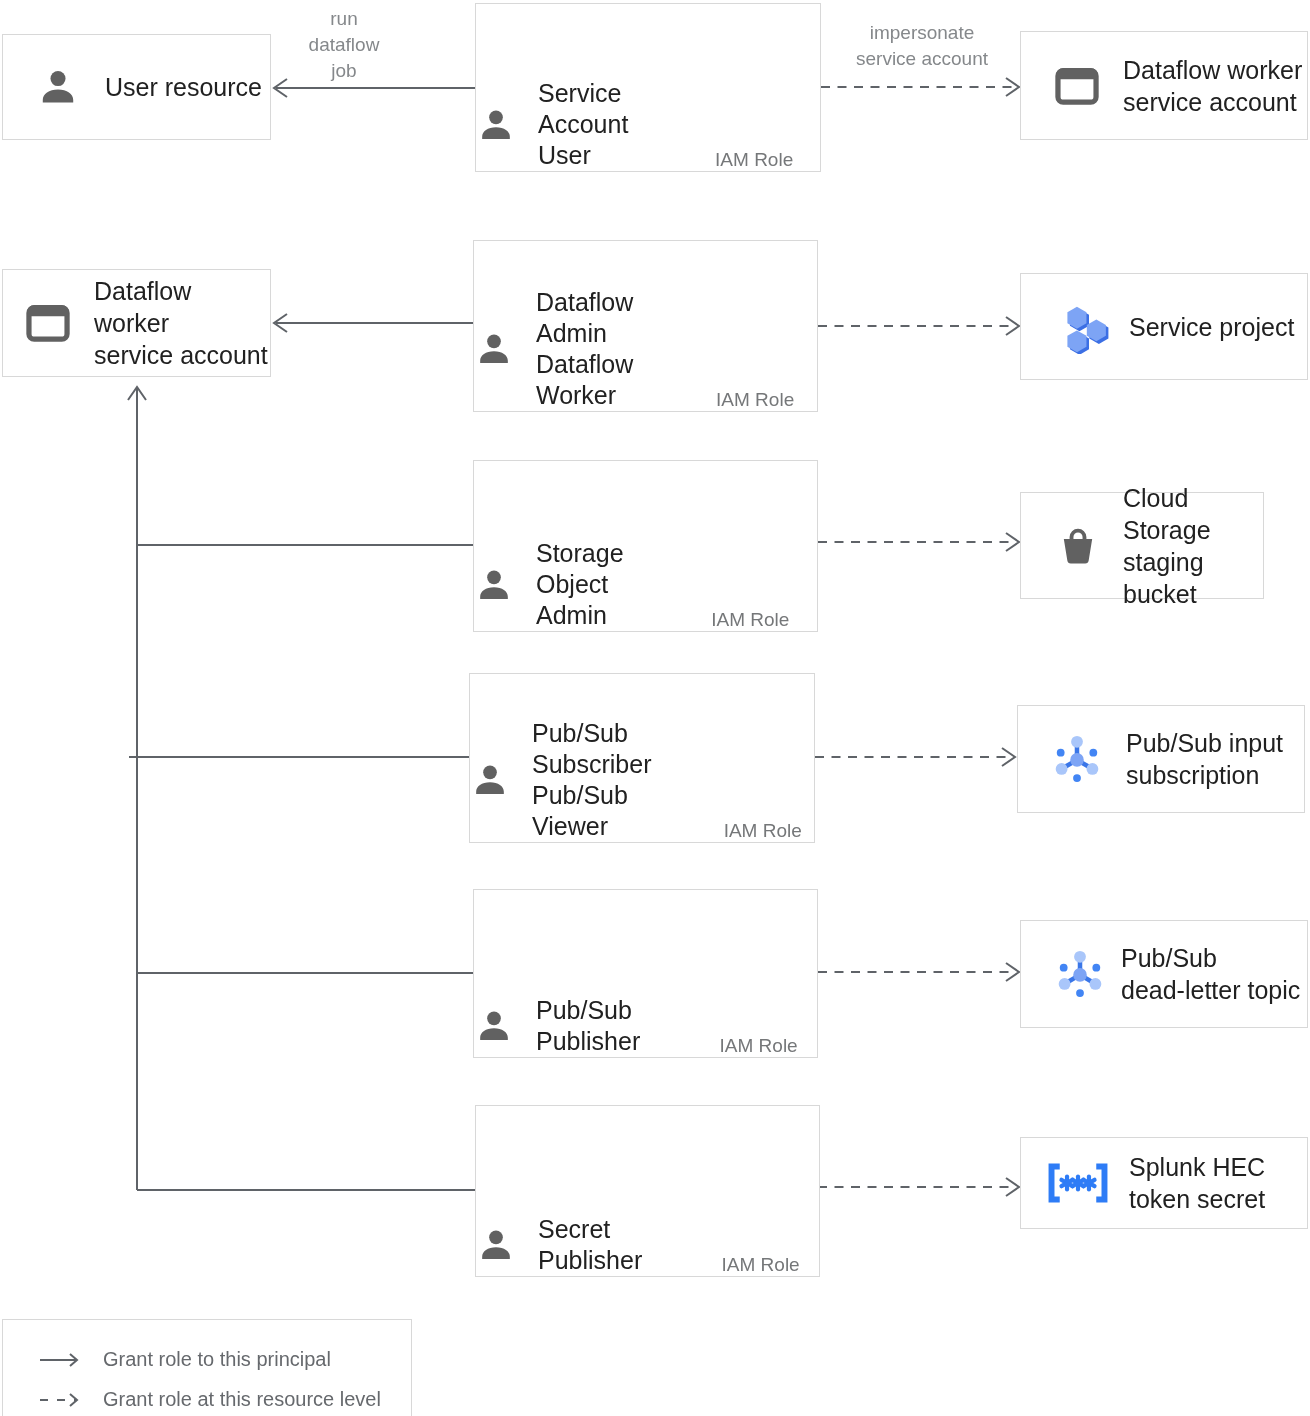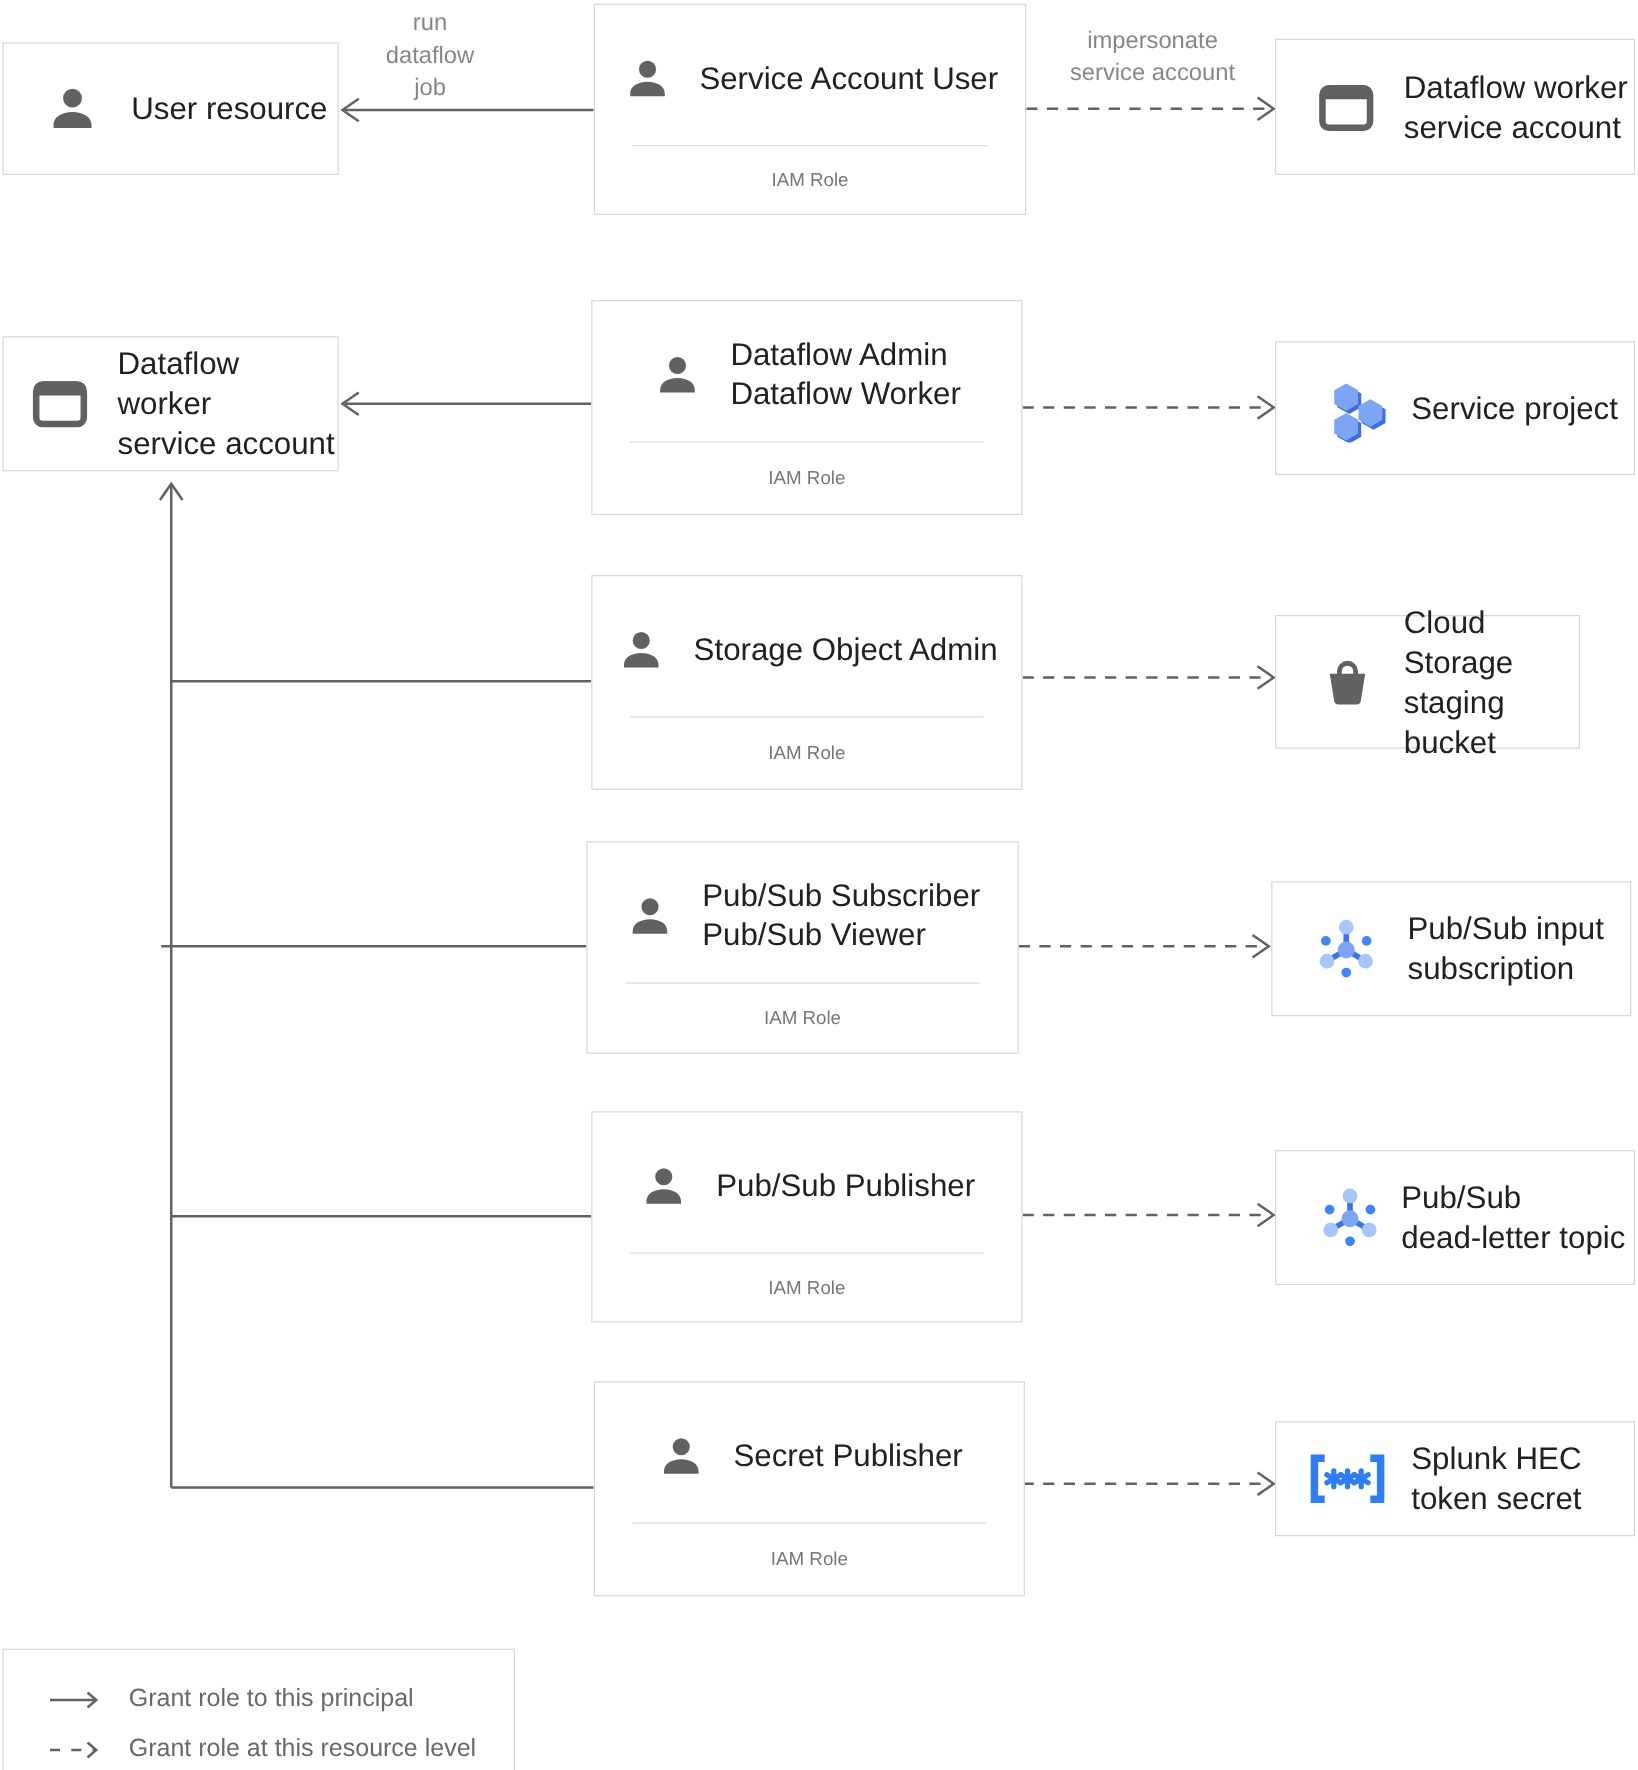--- a/index.html
+++ b/index.html
@@ -13,26 +13,26 @@
   .wires{position:absolute;left:0;top:0;z-index:0;}
   .node,.iam-box,.legend{
     position:absolute;z-index:1;
     background:#ffffff;
     border:1px solid #d8d8d8;
     box-sizing:border-box;
   }
   .node{display:flex;align-items:center;padding-left:33px;gap:25px;}
   .node .label{font-size:25px;line-height:32px;color:#212121;white-space:pre-line;text-align:left;}
   .icon{display:inline-flex;flex:0 0 auto;align-items:center;justify-content:center;}
-  .iam-box{display:flex;flex-direction:column;}
+  .iam-box{display:flex;flex-direction:row;align-items:flex-end;}
   .iam-top{flex:0 0 106px;display:flex;align-items:center;justify-content:center;gap:22px;padding-top:6px;}
   .iam-title{font-size:25px;line-height:31px;color:#212121;white-space:pre-line;text-align:left;}
   .iam-divider{height:1px;background:#dcdcdc;margin:0 30px;flex:0 0 auto;}
   .iam-footer{flex:1;display:flex;align-items:center;justify-content:center;
-    font-size:15px;color:#757779;}
+    font-size:19px;color:#757779;}
   .edge-label{
     position:absolute;z-index:1;
     font-size:19px;line-height:26px;color:#85888b;
     text-align:center;white-space:pre-line;
   }
   .legend{display:flex;flex-direction:column;justify-content:center;gap:17px;padding-left:36px;}
   .legend-row{display:flex;align-items:center;gap:20px;}
   .legend-label{font-size:20px;color:#66696d;}
 </style>
 </head>

